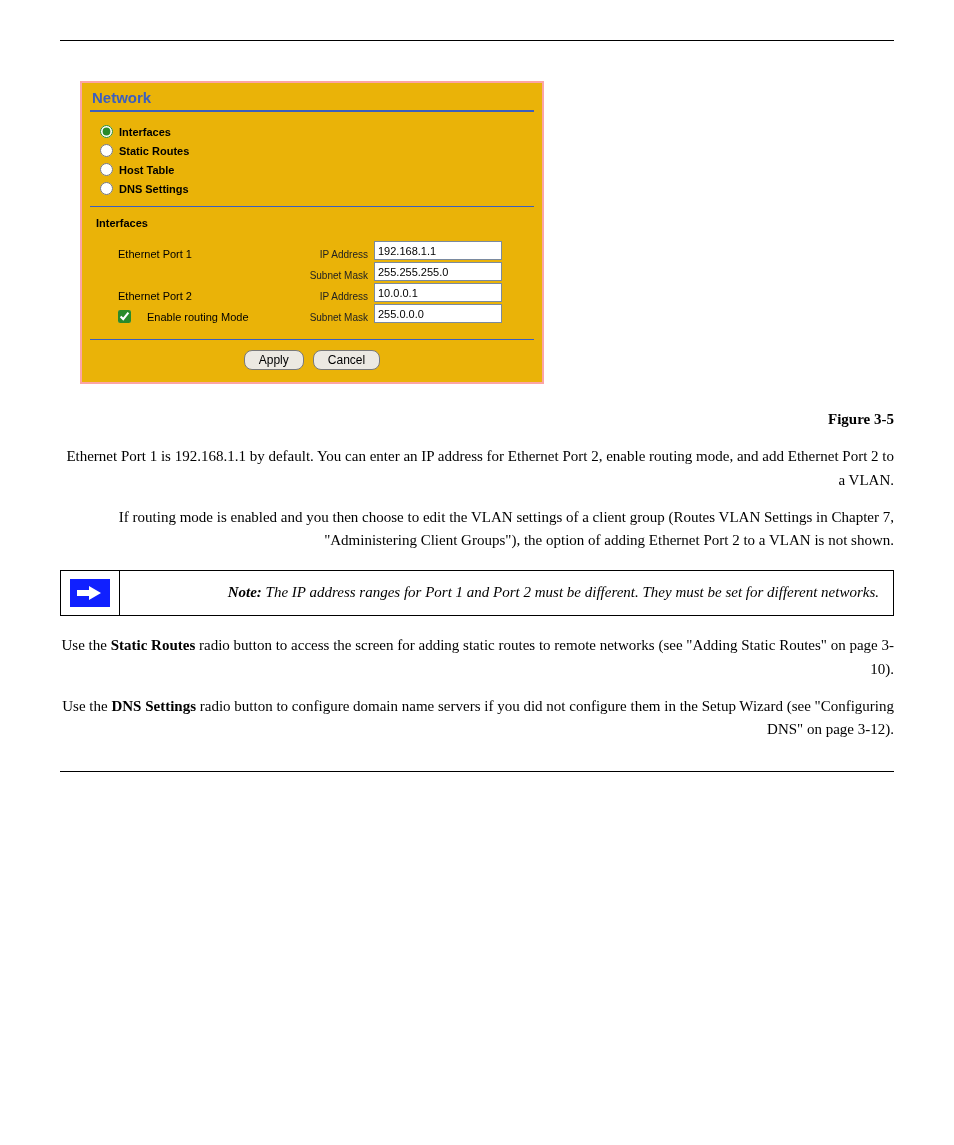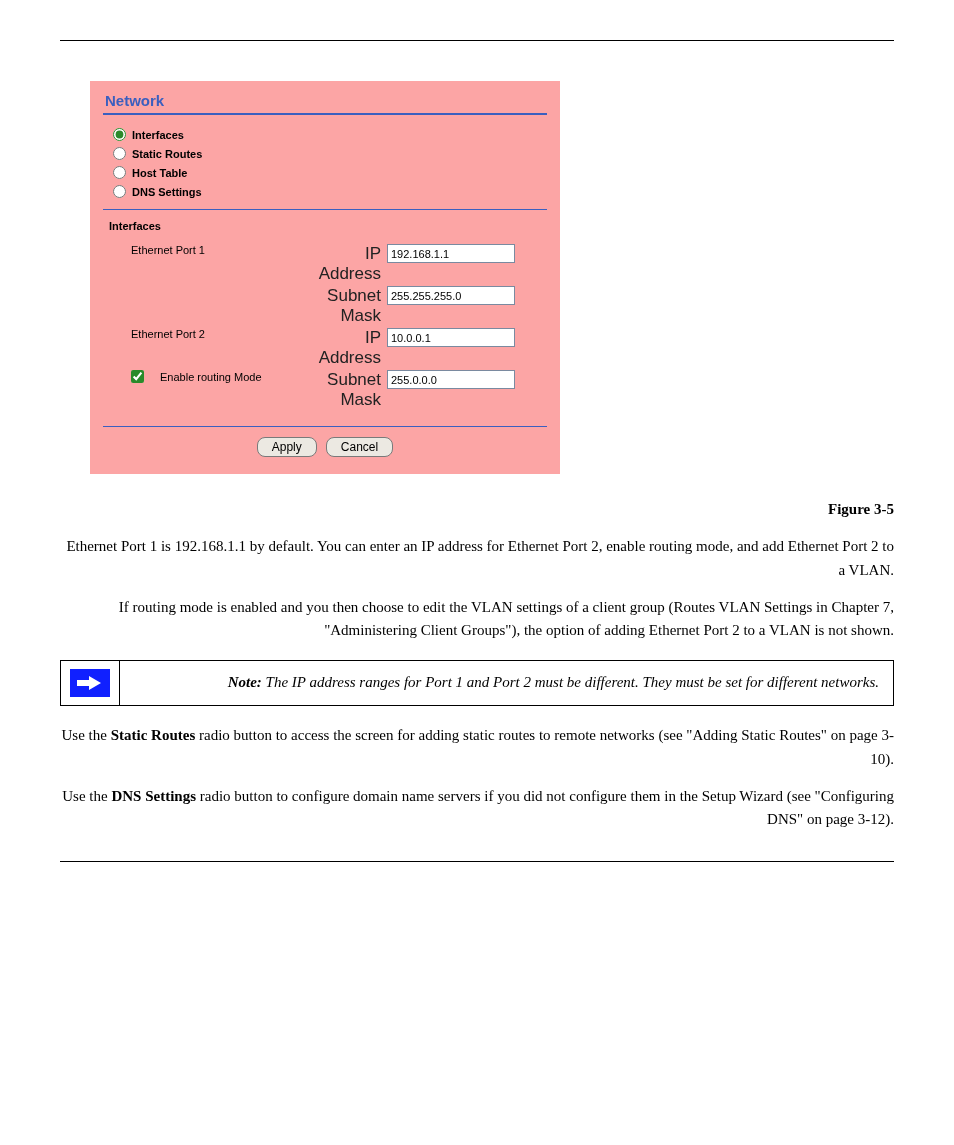--- a/index.html
+++ b/index.html
@@ -20,24 +20,24 @@
     margin: 0 0 40px 0;
   }
   .hr-bot {
     border: none;
     border-top: 1px solid #000;
     margin: 30px 0 0 0;
   }
 
   
   .panel {
-    margin-left: 30px;
+    margin-left: 20px;
     width: 460px;
-    border: 5px solid #fca5a5;
-    background: #fca5a5;
+    border: 2px solid #fca5a5;
+    background: #eab308;
     font-family: Arial, Helvetica, sans-serif;
     font-size: 11px;
   }
   .panel-title {
     color: #3b5fbf;
     font-family: Arial, Helvetica, sans-serif;
     font-size: 15px;
     font-weight: bold;
     padding: 6px 10px 4px 10px;
   }
@@ -71,33 +71,33 @@
     font-weight: bold;
     font-family: Arial, Helvetica, sans-serif;
     font-size: 11px;
     padding: 10px 14px 6px 14px;
   }
   .form-rows {
     padding: 4px 12px 14px 36px;
   }
   .form-row {
     display: flex;
-    align-items: flex-start;
+    align-items: flex-end;
     margin: 2px 0;
     font-size: 11px;
   }
   .col-left {
     width: 170px;
     font-size: 11px;
   }
   .col-label {
     width: 80px;
     text-align: right;
     padding-right: 6px;
-    font-size: 17px;
+    font-size: 10px;
     color: #222;
   }
   .col-input input[type="text"] {
     font-family: Arial, Helvetica, sans-serif;
     font-size: 11px;
     width: 120px;
     height: 15px;
     border: 1px solid #7a8aa0;
     padding: 1px 3px;
     background: #fff;

